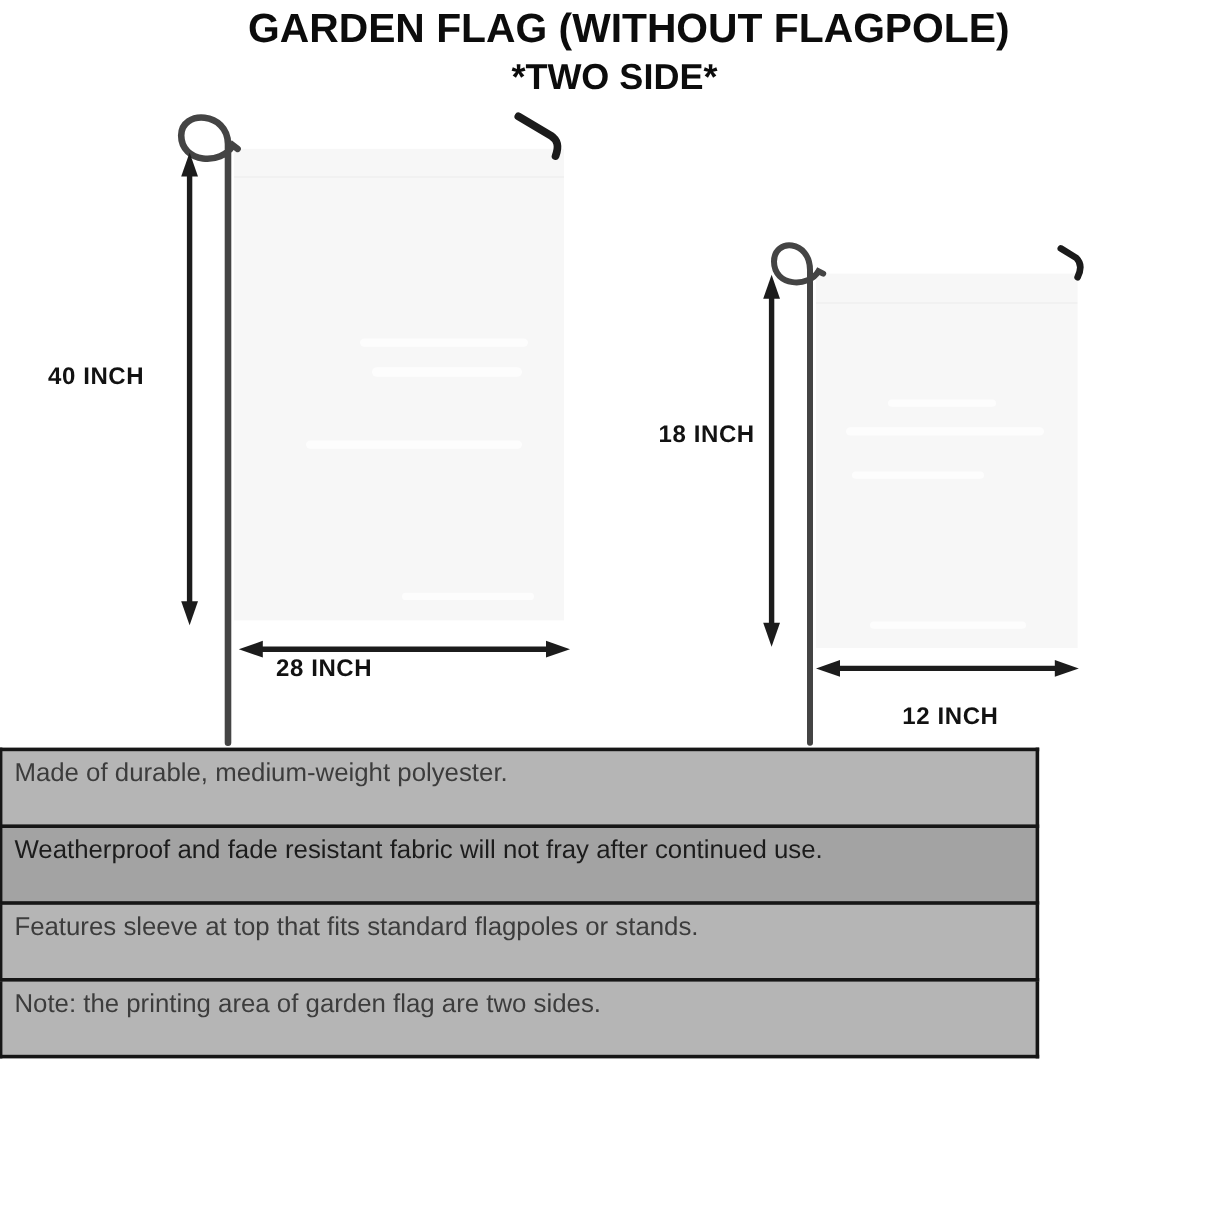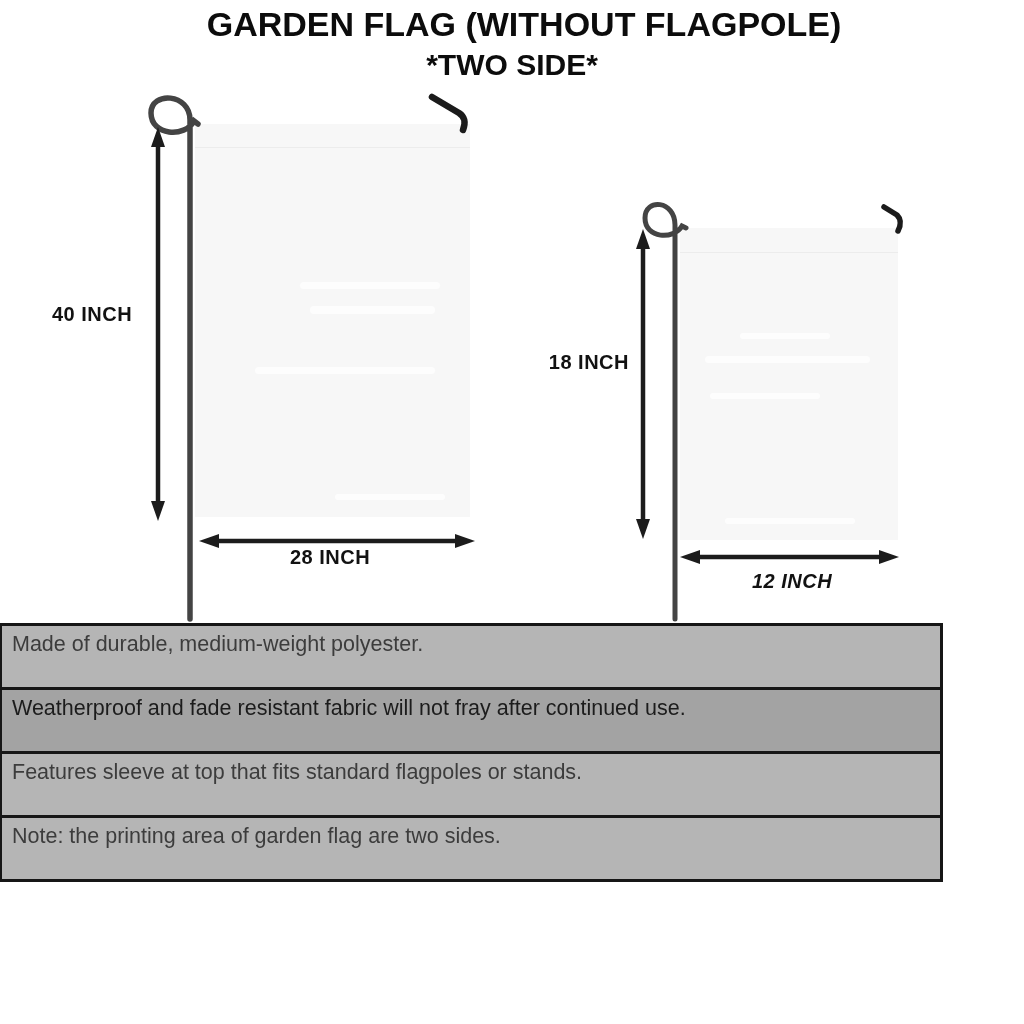--- a/index.html
+++ b/index.html
@@ -12,29 +12,29 @@
   .title-line1{font-size:34px;font-weight:800;letter-spacing:0px;line-height:40px;margin:0;padding-left:24px;}
   .title-line2{font-size:30px;font-weight:800;letter-spacing:0px;line-height:34px;margin:4px;}
   
   .flag-rect{position:absolute;background:#f7f7f7;}
   .flag-large{left:195px;top:124px;width:275px;height:393px;}
   .flag-small{left:680px;top:228px;width:218px;height:312px;}
   .sleeve-line{position:absolute;left:0;width:100%;height:1px;background:rgba(0,0,0,0.045);}
   .fold{position:absolute;background:rgba(255,255,255,0.75);border-radius:4px;}
   
   .dim-label{position:absolute;font-weight:700;font-size:20px;color:#121212;letter-spacing:0.5px;white-space:nowrap;}
-  .lbl-h-large{left:40px;top:303px;width:104px;text-align:center;}
-  .lbl-w-large{left:230px;top:546px;width:200px;text-align:center;}
+  .lbl-h-large{left:40px;top:303px;width:104px;text-align:left;}
+  .lbl-w-large{left:230px;top:546px;width:200px;}
   .lbl-h-small{left:525px;top:351px;width:104px;text-align:right;}
-  .lbl-w-small{left:692px;top:570px;width:200px;text-align:center;font-style:italic;}
+  .lbl-w-small{left:692px;top:586px;width:200px;text-align:center;}
   
   .lines-svg{position:absolute;left:0;top:0;width:1024px;height:1024px;pointer-events:none;}
   
   .features-table{
-    position:absolute;left:-1px;top:623px;width:944px;
+    position:absolute;left:-1px;top:623px;width:867px;
     border-collapse:collapse;table-layout:fixed;
   }
   .features-table td{
     border:3px solid #161616;height:56px;vertical-align:top;
     padding:5px 12px 0 10px;font-size:21.5px;line-height:27px;color:#3c3c3c;
   }
   .features-table tr.shade-gray td{background:#b5b5b5;color:#3c3c3c;}
   .features-table tr.shade-white td{background:#a3a3a3;color:#1c1c1c;}
 </style>
 </head>

